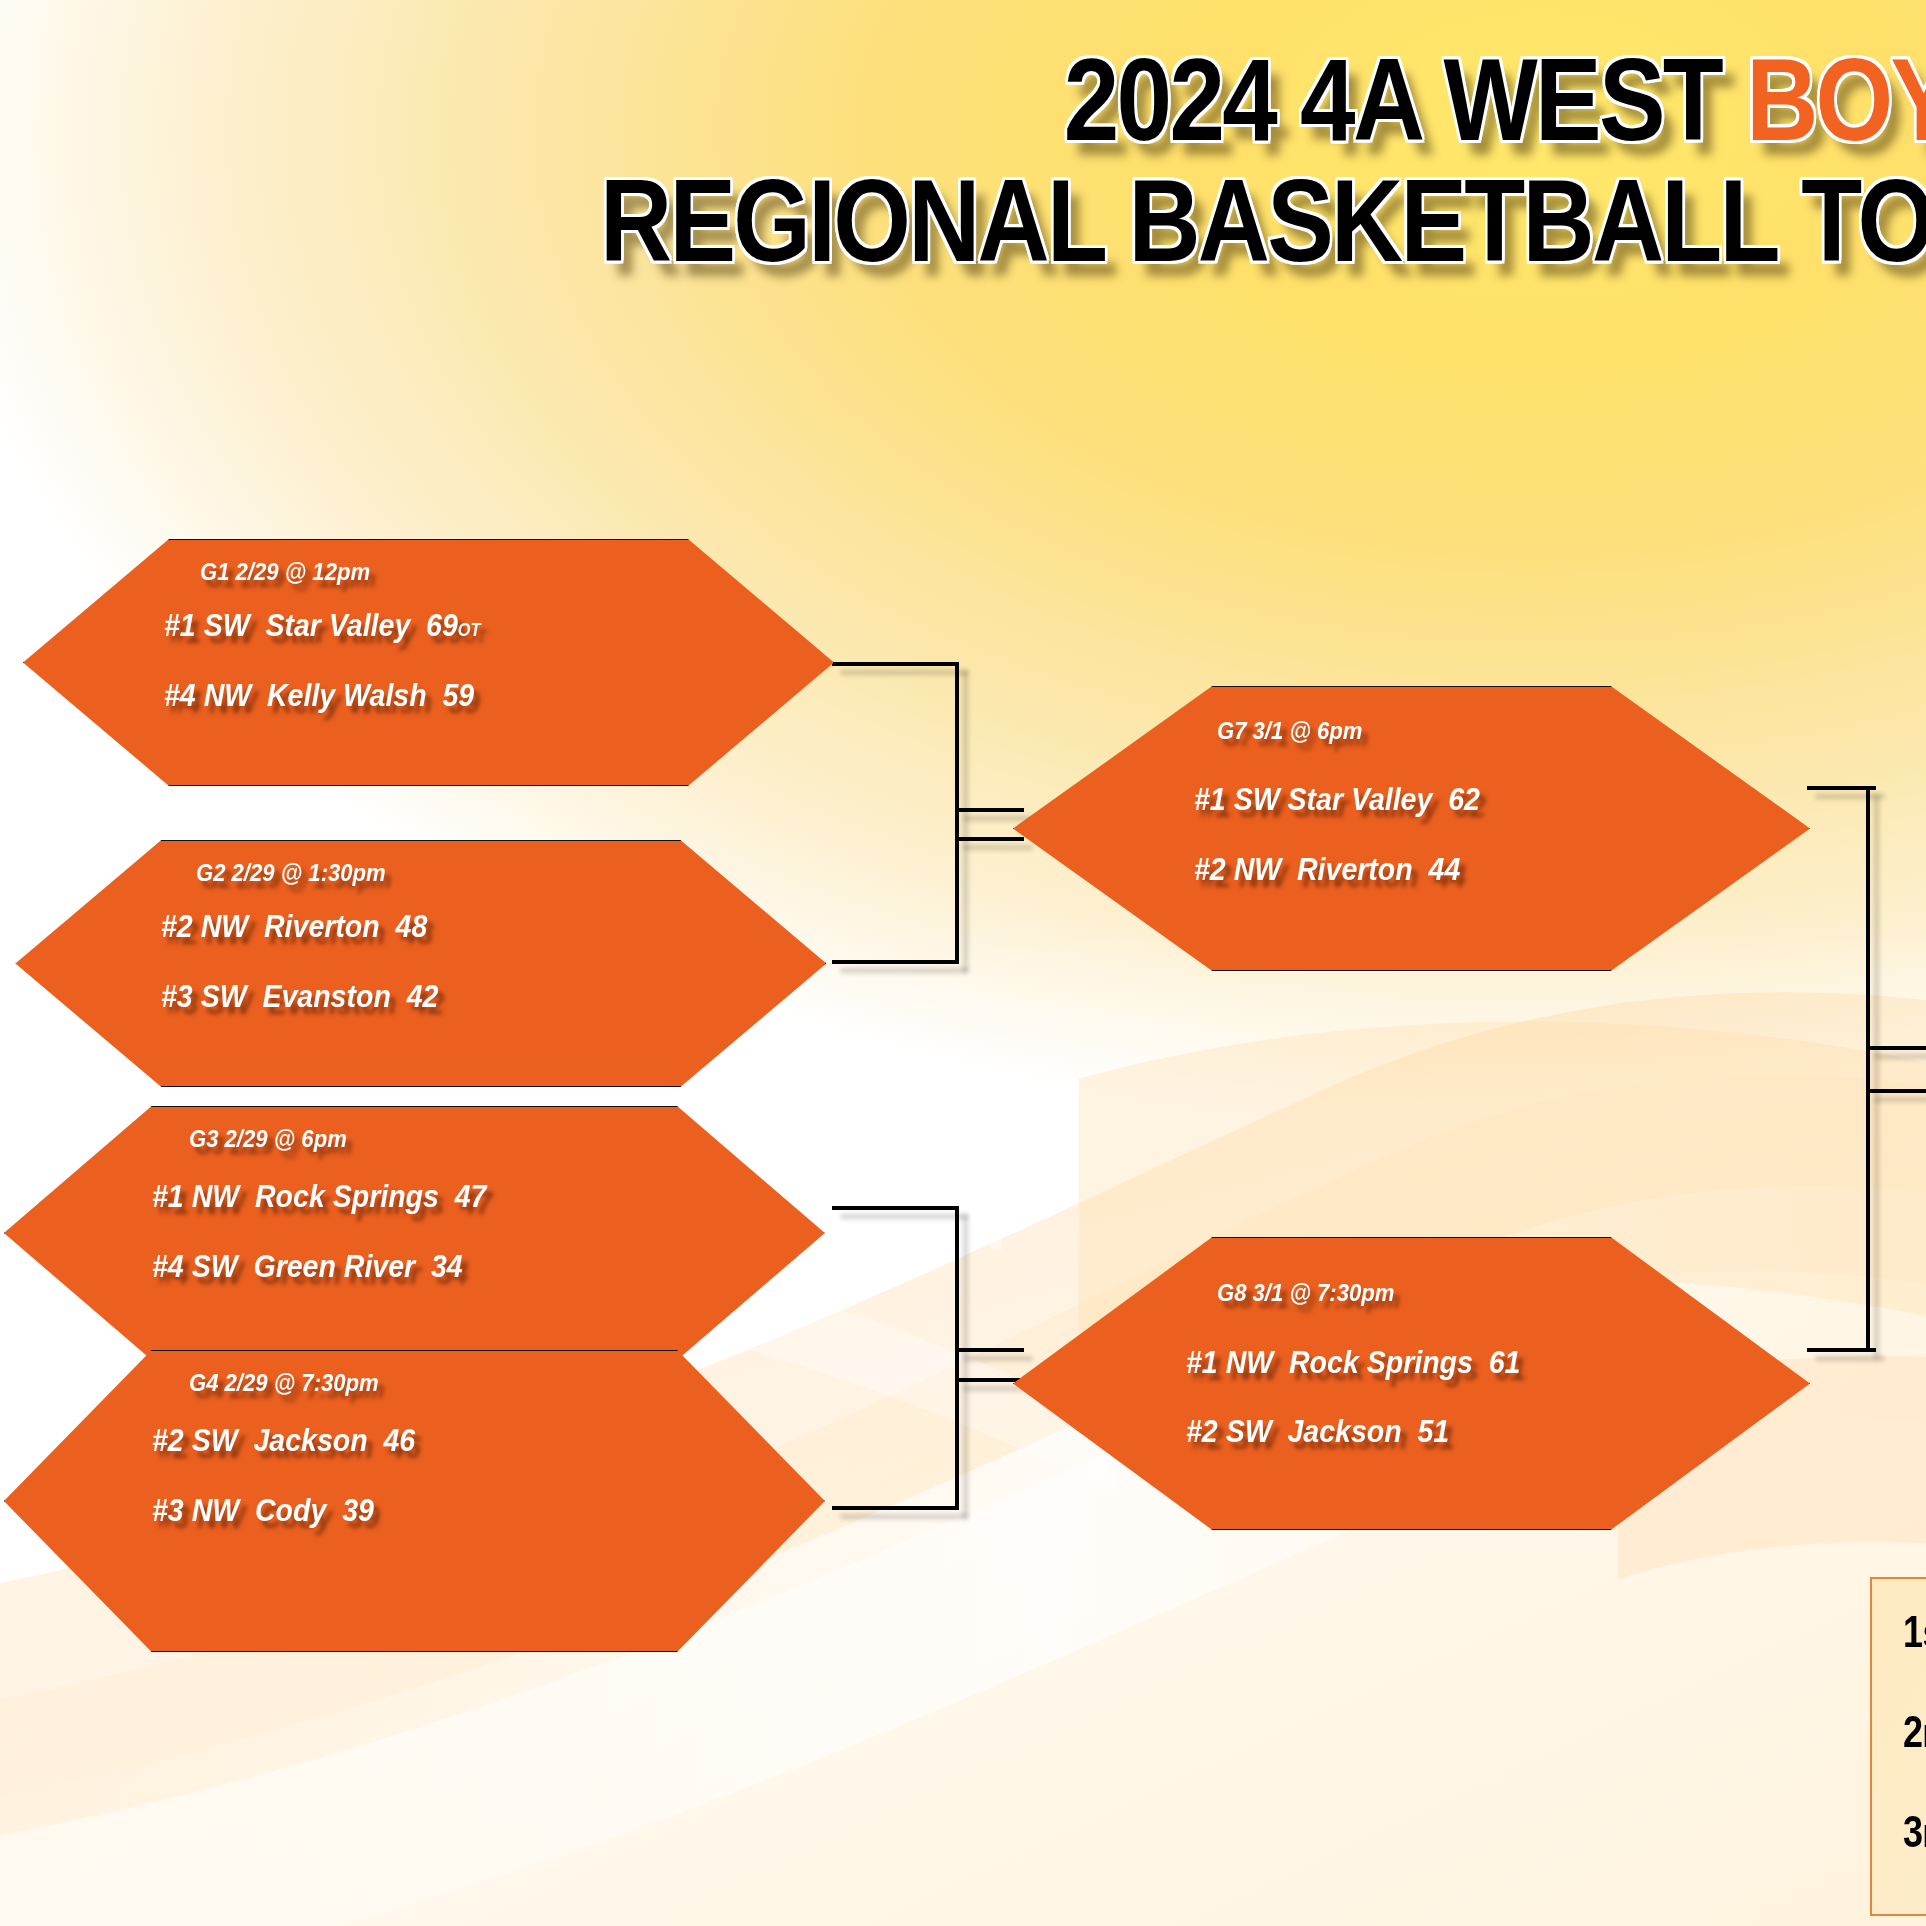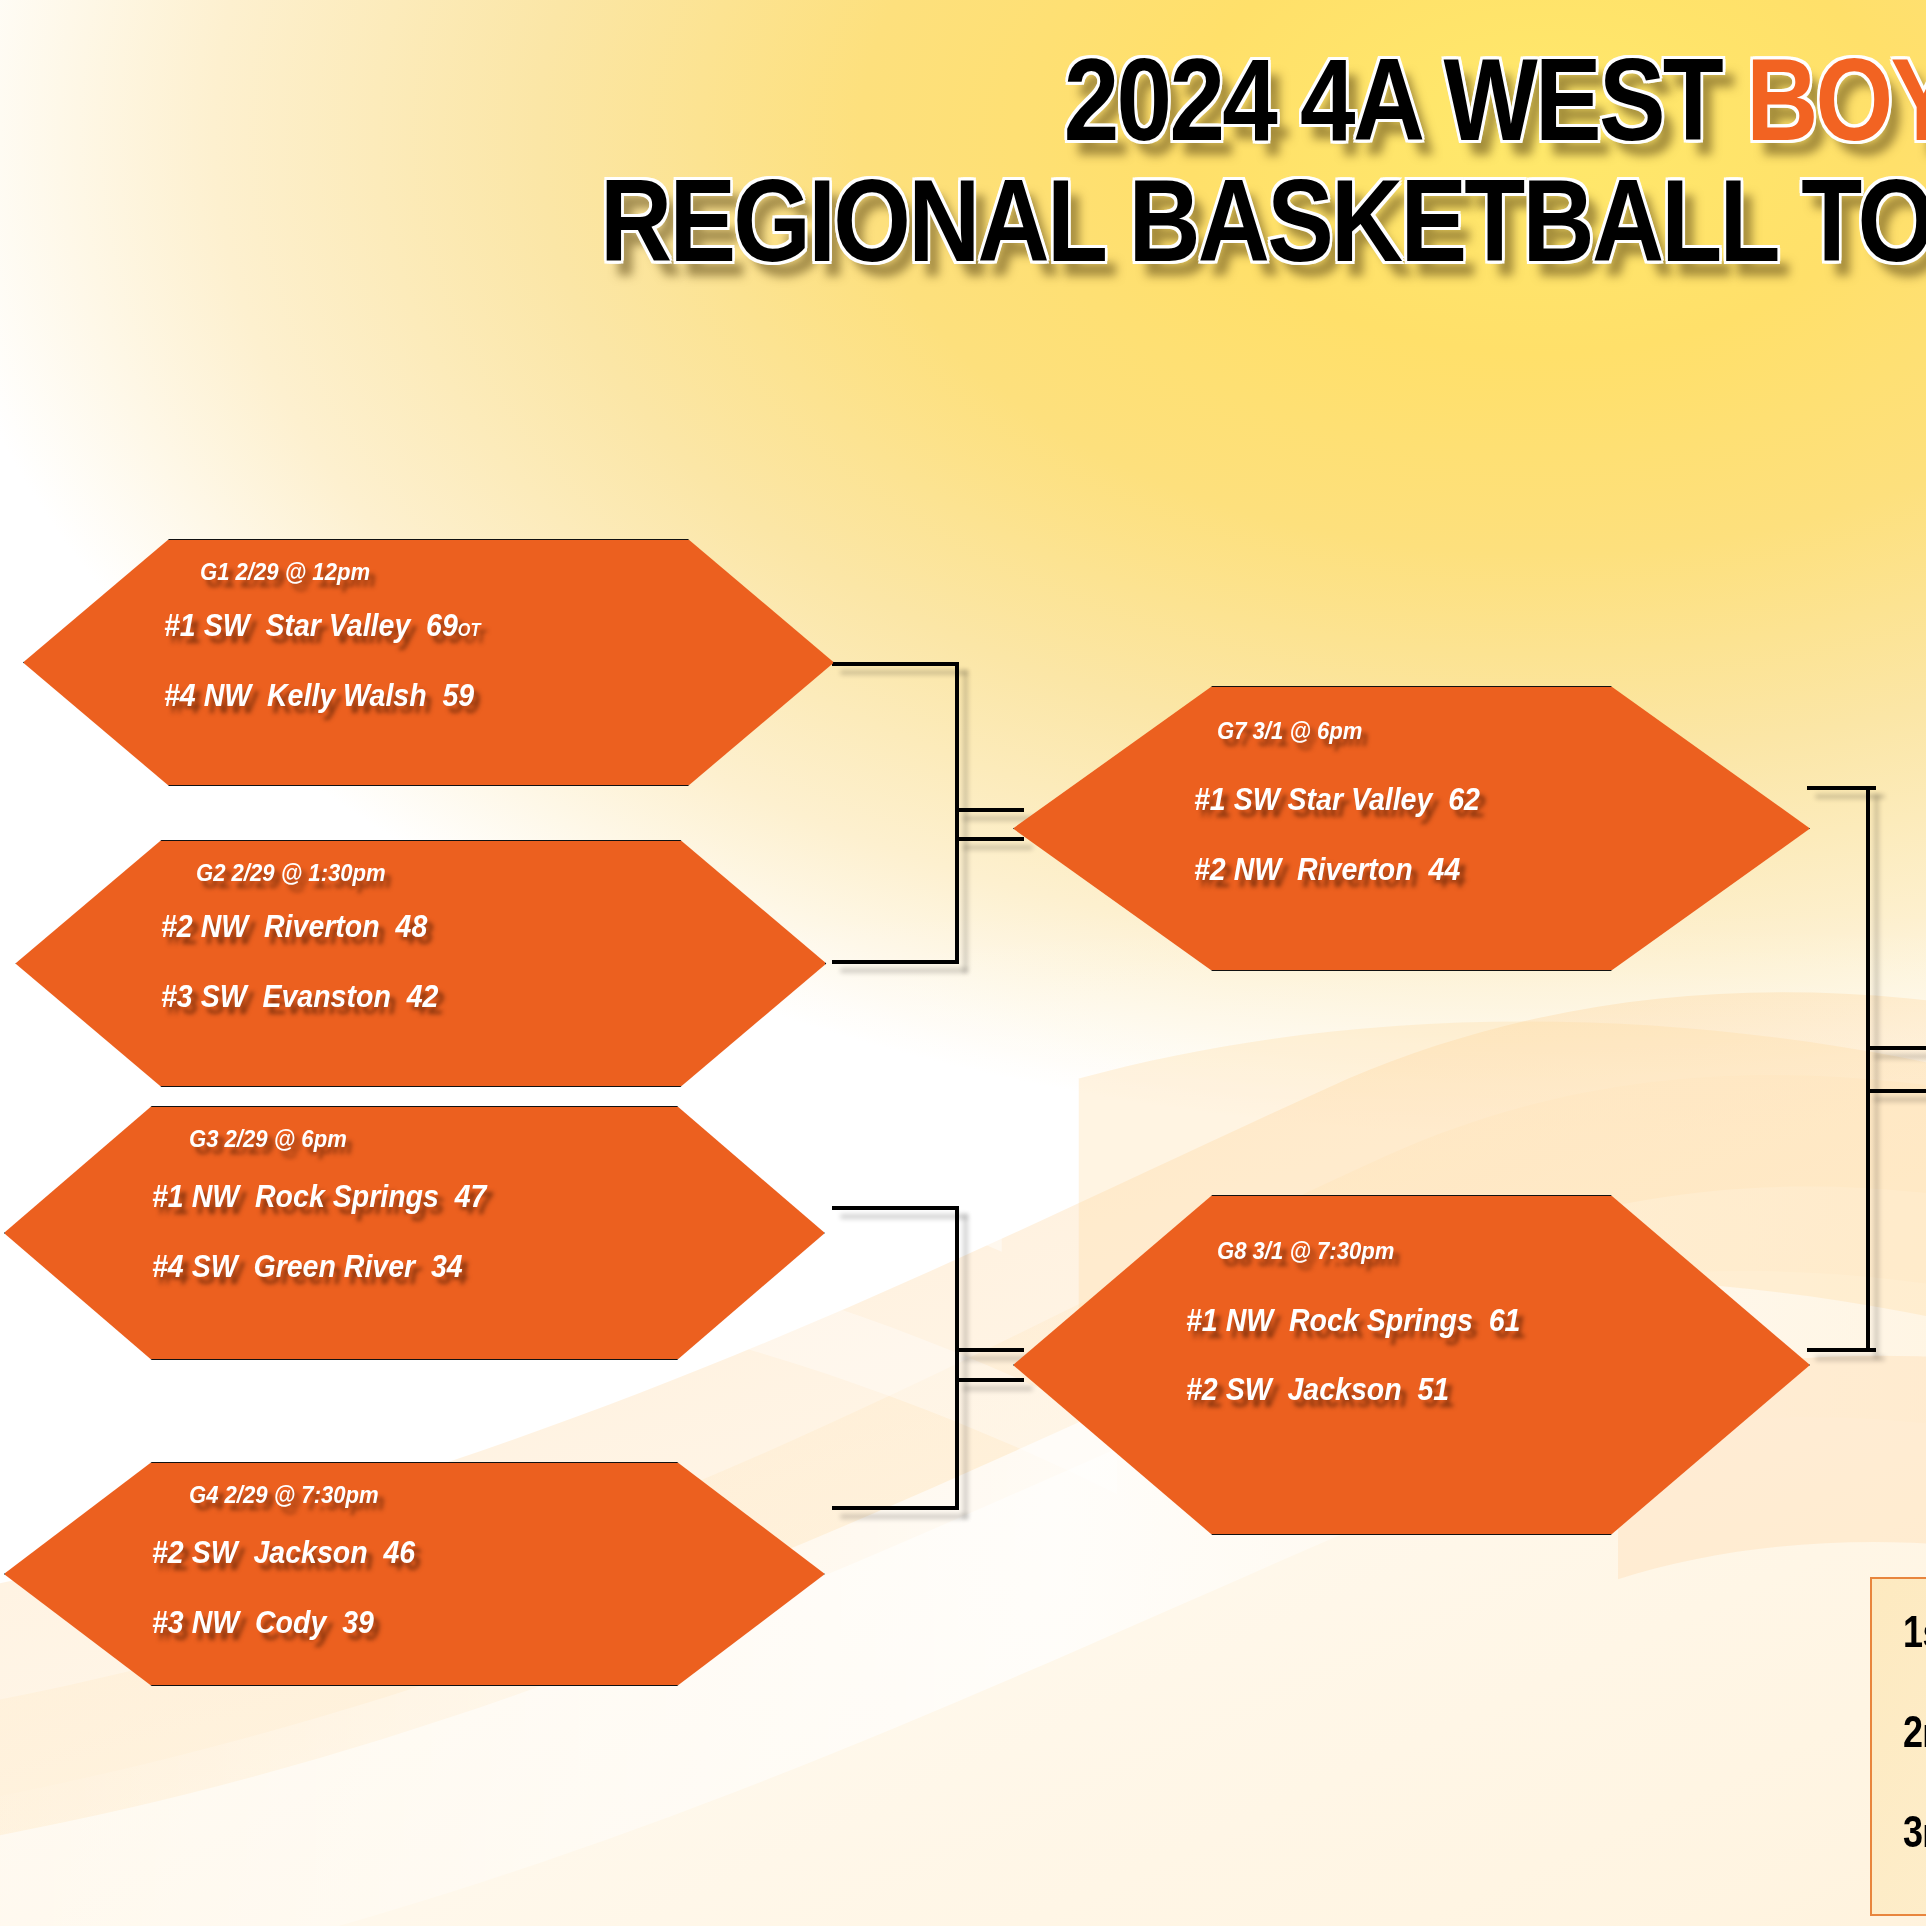--- a/index.html
+++ b/index.html
@@ -164,37 +164,37 @@
 </div>
 
 <div class="hexwrap" style="left:3.9px;top:1106px;width:821px;height:254px;">
   <div class="hexshape" style="clip-path: polygon(18% 0%, 82% 0%, 100% 50%, 82% 100%, 18% 100%, 0% 50%);
               filter: drop-shadow(11.6px 11.6px 7.7px rgba(0,0,0,0.4));"></div>
   <div class="hex-txt hdr" style="left:185px;top:19px;">G3   2/29  @ 6pm</div>
   <div class="hex-txt row" style="left:148px;top:73px;"><span>#1 NW</span>&nbsp;&nbsp;<span>Rock Springs</span>&nbsp;&nbsp;<span>47</span></div>
   <div class="hex-txt row" style="left:148px;top:143px;"><span>#4 SW</span>&nbsp;&nbsp;<span>Green River</span>&nbsp;&nbsp;<span>34</span></div>
 </div>
 
-<div class="hexwrap" style="left:3.9px;top:1462px;width:821px;height:224px;">
+<div class="hexwrap" style="left:3.9px;top:1350px;width:821px;height:302px;">
   <div class="hexshape" style="clip-path: polygon(18% 0%, 82% 0%, 100% 50%, 82% 100%, 18% 100%, 0% 50%);
               filter: drop-shadow(11.6px 11.6px 7.7px rgba(0,0,0,0.4));"></div>
   <div class="hex-txt hdr" style="left:185px;top:19px;">G4   2/29  @ 7:30pm</div>
   <div class="hex-txt row" style="left:148px;top:73px;"><span>#2 SW</span>&nbsp;&nbsp;<span>Jackson</span>&nbsp;&nbsp;<span>46</span></div>
   <div class="hex-txt row" style="left:148px;top:143px;"><span>#3 NW</span>&nbsp;&nbsp;<span>Cody</span>&nbsp;&nbsp;<span>39</span></div>
 </div>
 
 <div class="hexwrap" style="left:1013px;top:686px;width:797px;height:285px;">
   <div class="hexshape" style="clip-path: polygon(25% 0%, 75% 0%, 100% 50%, 75% 100%, 25% 100%, 0% 50%);
               filter: drop-shadow(11.6px 11.6px 7.7px rgba(0,0,0,0.4));"></div>
   <div class="hex-txt hdr" style="left:204px;top:31px;">G7     3/1  @ 6pm</div>
   <div class="hex-txt row" style="left:181px;top:96px;"><span>#1 SW</span>&nbsp;<span>Star Valley</span>&nbsp;&nbsp;<span>62</span></div>
   <div class="hex-txt row" style="left:181px;top:166px;"><span>#2 NW</span>&nbsp;&nbsp;<span>Riverton</span>&nbsp;&nbsp;<span>44</span></div>
 </div>
 
-<div class="hexwrap" style="left:1013px;top:1195px;width:797px;height:340px;">
+<div class="hexwrap" style="left:1013px;top:1237px;width:797px;height:293px;">
   <div class="hexshape" style="clip-path: polygon(25% 0%, 75% 0%, 100% 50%, 75% 100%, 25% 100%, 0% 50%);
               filter: drop-shadow(11.6px 11.6px 7.7px rgba(0,0,0,0.4));"></div>
   <div class="hex-txt hdr" style="left:204px;top:42px;">G8     3/1  @ 7:30pm</div>
   <div class="hex-txt row" style="left:173px;top:108px;"><span>#1 NW</span>&nbsp;&nbsp;<span>Rock Springs</span>&nbsp;&nbsp;<span>61</span></div>
   <div class="hex-txt row" style="left:173px;top:177px;"><span>#2 SW</span>&nbsp;&nbsp;<span>Jackson</span>&nbsp;&nbsp;<span>51</span></div>
 </div>
 
 <div id="places-box" style="left:1870px;top:1577px;width:1077px;height:339px;">
   <div class="place-line" style="left:31px;top:27px;"><span class="place-num">1</span><span class="place-sfx">ST PLACE</span></div>
   <div class="place-line" style="left:31px;top:127px;"><span class="place-num">2</span><span class="place-sfx">ND PLACE</span></div>

